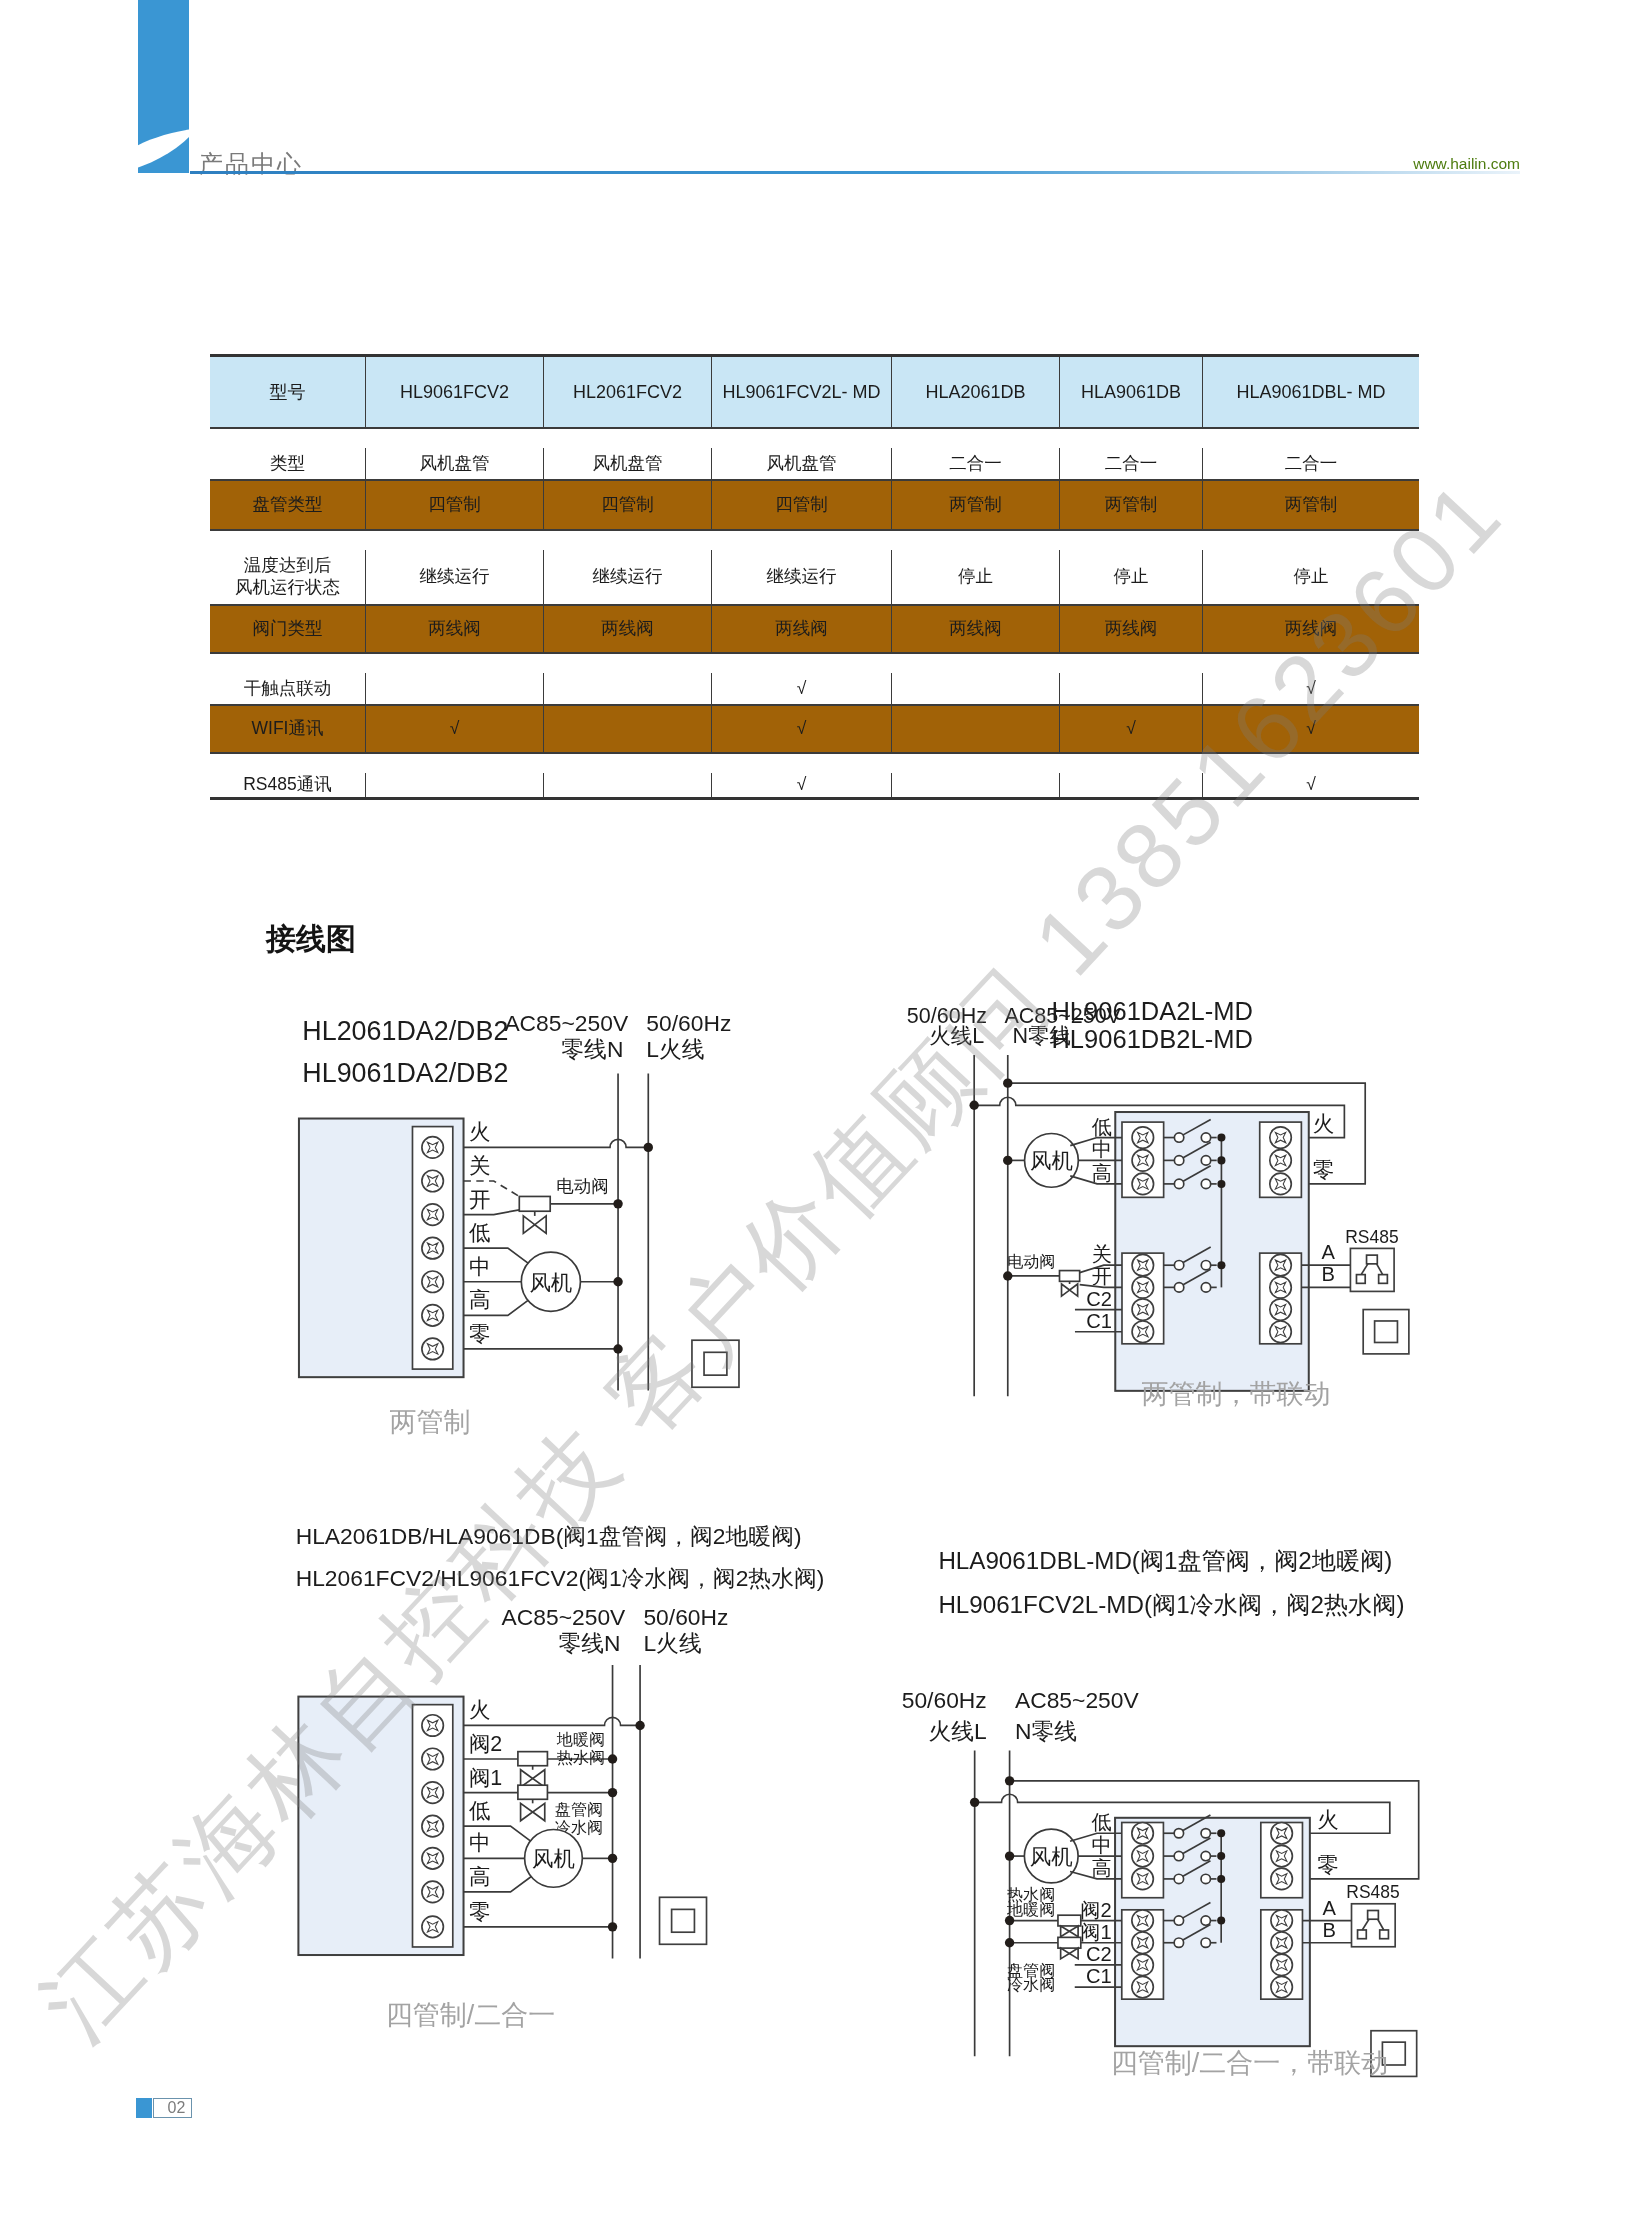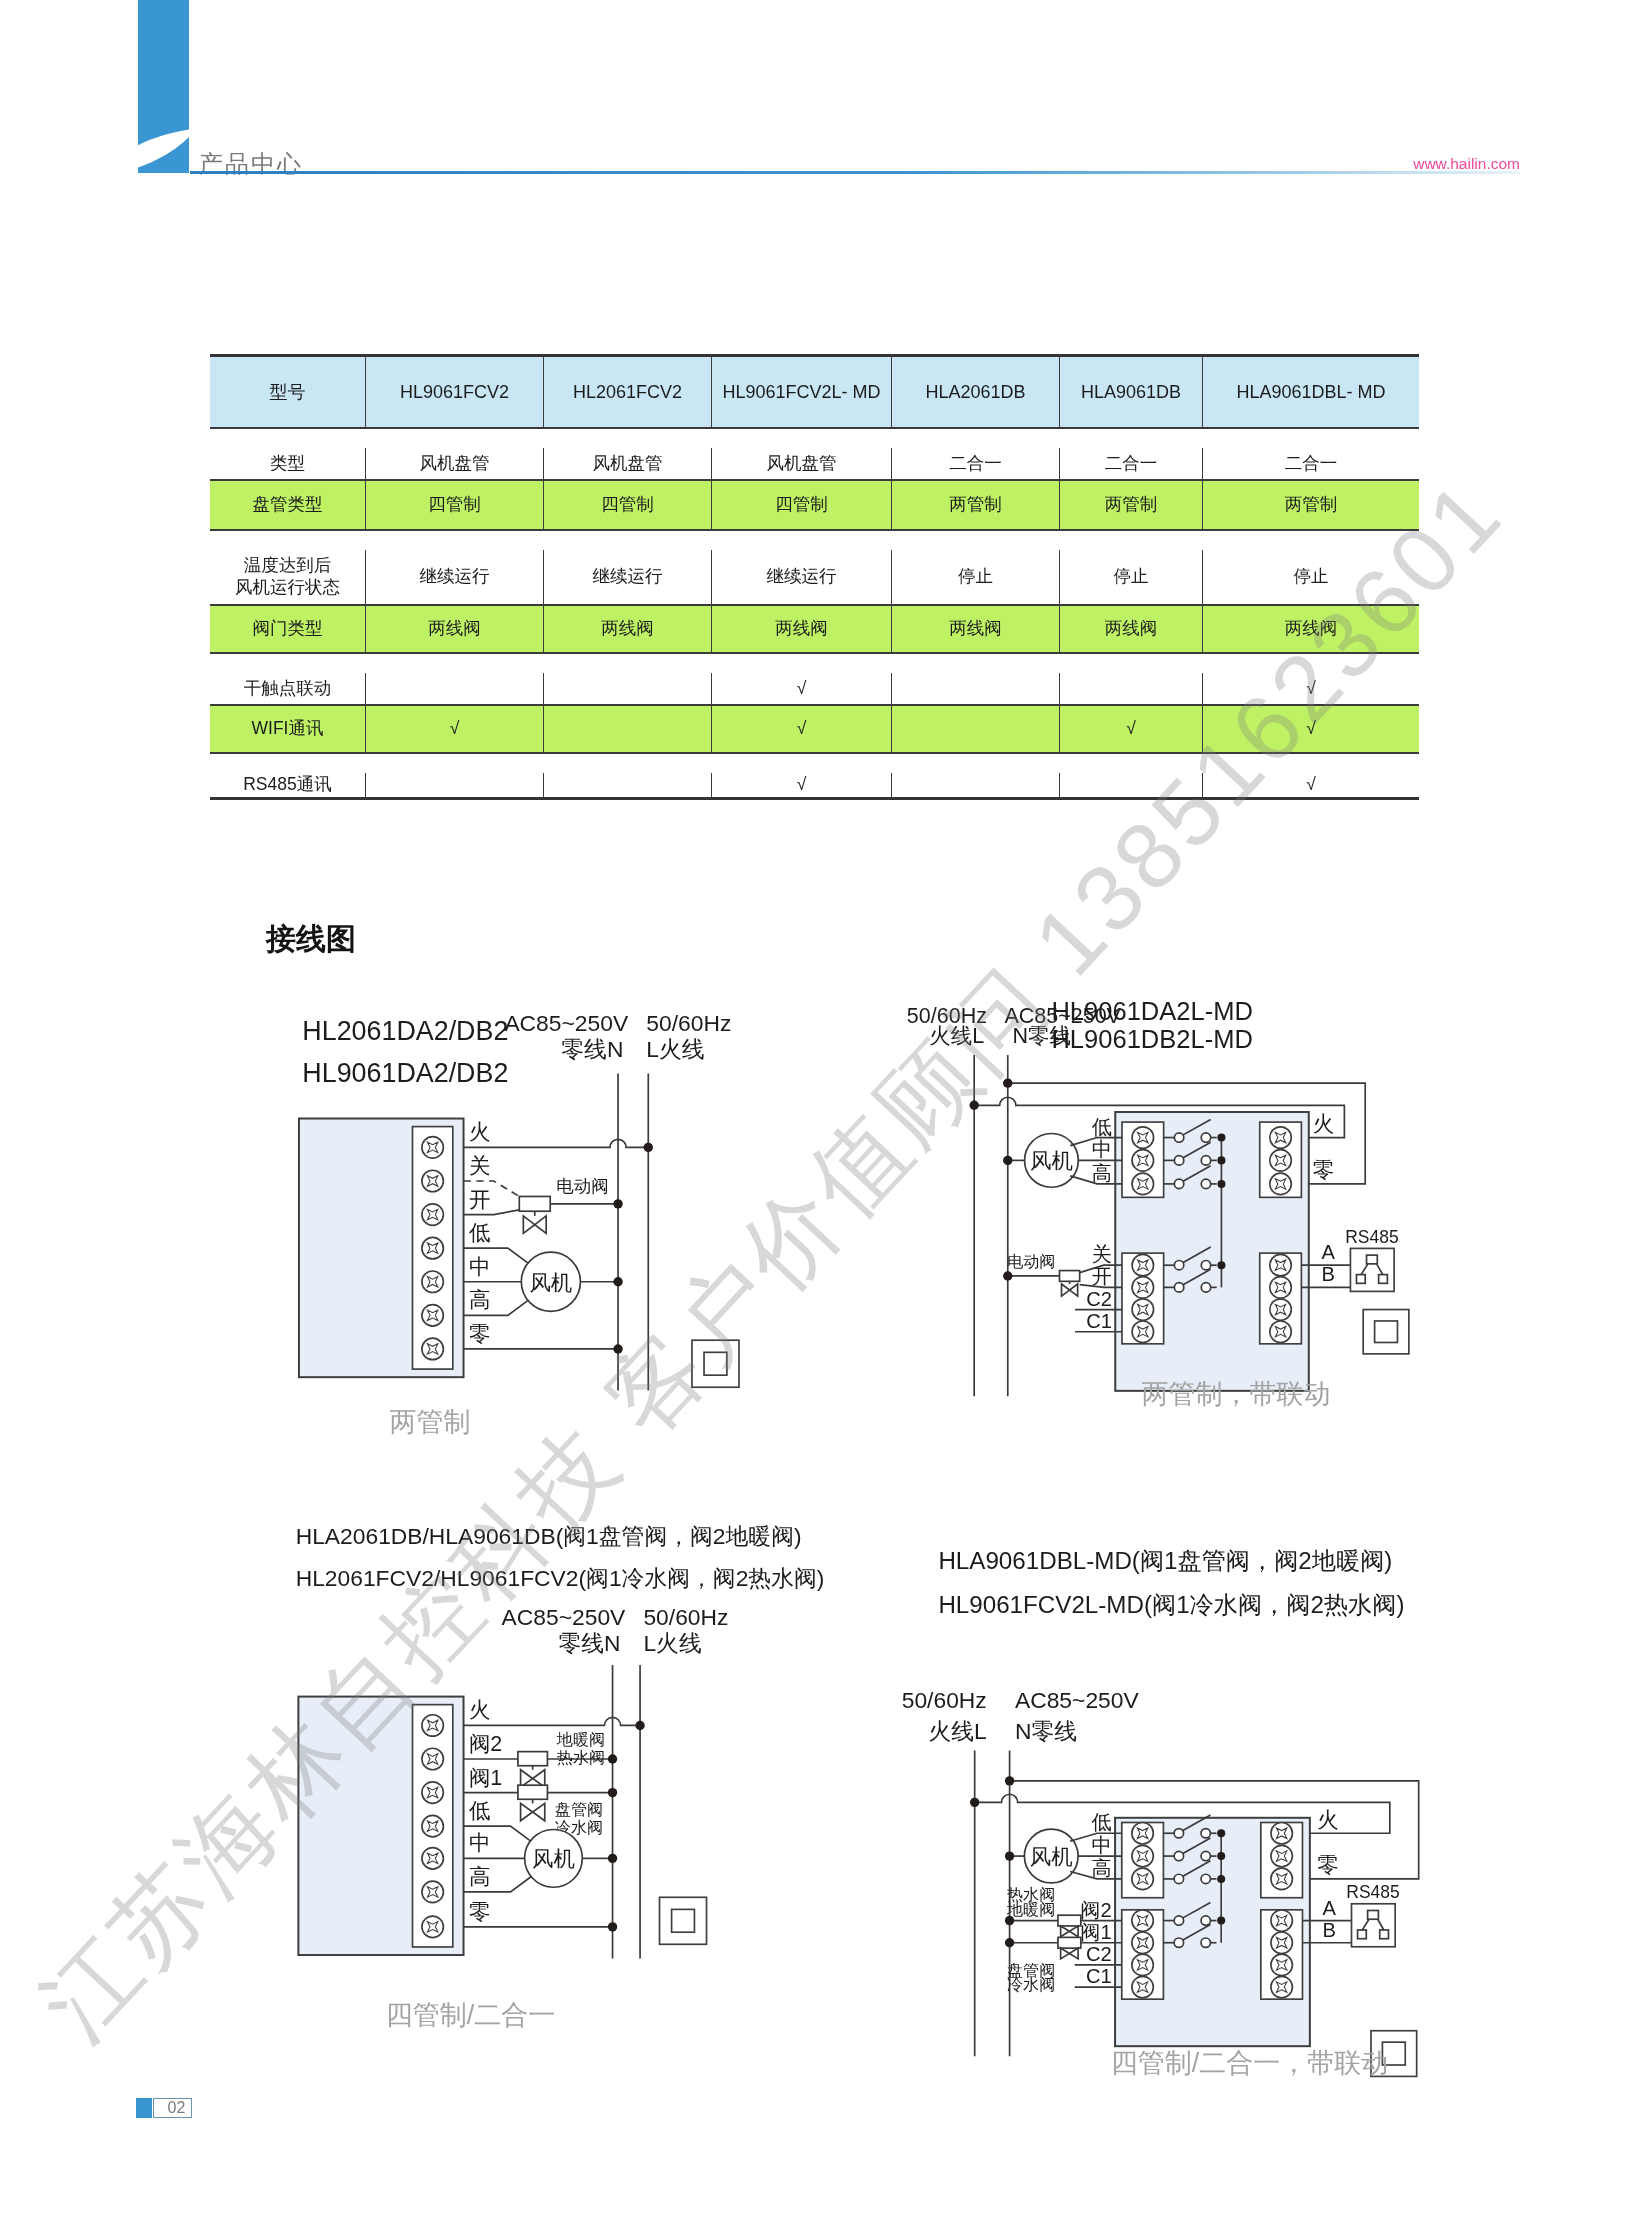--- a/index.html
+++ b/index.html
@@ -3,42 +3,42 @@
 <meta charset="utf-8">
 <style>
   html,body{margin:0;padding:0;background:#888;}
   .page{position:relative;width:1645px;height:2216px;background:#ffffff;overflow:hidden;
         font-family:"Liberation Sans","DejaVu Sans",sans-serif;color:#1c1c1c;}
   .abs{position:absolute;}
 
   
   .brandbar{left:138px;top:0;width:51px;height:173px;background:#3a96d3;}
   .hdr-title{left:199px;top:140px;font-size:24px;color:#7a7a7a;letter-spacing:2px;margin-top:8px;}
-  .hdr-url{left:1344px;top:155px;width:176px;text-align:right;font-size:15.5px;color:#ec4899;}
+  .hdr-url{left:1344px;top:155px;width:176px;text-align:right;font-size:15.5px;color:#4d7c0f;}
   .hdr-line{left:190px;top:171px;width:1330px;height:2.7px;
             background:linear-gradient(to right,#2e7fc0 0%,#3a96d3 55%,#9cc8e6 82%,#eaf3fa 100%);}
 
   
   .watermark{left:-537px;top:1196px;width:2620px;text-align:center;white-space:nowrap;
              transform:rotate(-47deg);font-size:94px;letter-spacing:5.4px;
              color:rgba(125,125,125,0.30);z-index:40;pointer-events:none;}
 
   
   .tbl{left:210px;top:354px;display:grid;z-index:10;
        grid-template-columns:156px 178px 168px 180px 168px 143px 216px;
        grid-template-rows:72px 52px 50px 75px 48px 52px 48px 43px;
        border-top:3.4px solid #333;border-bottom:3.4px solid #333;}
   .tc{display:flex;flex-direction:column;align-items:center;justify-content:center;
       border-right:1.3px solid #3b3b3b;border-bottom:2px solid #3b3b3b;
       font-size:17.5px;line-height:1.25;text-align:center;}
   .tc.c7{border-right:none;text-align:center;}
   .tc.rend{border-bottom:none;}
   .rh{background:#c9e6f5;font-size:18px;}
   .ra{background:#ffffff;margin-top:19px;}
-  .rb{background:#bef264;}
+  .rb{background:#a16207;}
   .tc span{display:block;}
 
   
   .sec-title{left:266px;top:919px;font-size:30px;font-weight:bold;color:#141414;}
 
   
   svg text{font-family:"Liberation Sans","DejaVu Sans",sans-serif;fill:#1c1c1c;}
   .ln{stroke:#3a3a3a;stroke-width:2.5;fill:none;}
   .lnd{stroke:#3a3a3a;stroke-width:2.5;fill:none;stroke-dasharray:11 8;}
   .bigbox{fill:#e7eef8;stroke:#3f3f3f;stroke-width:3;}

